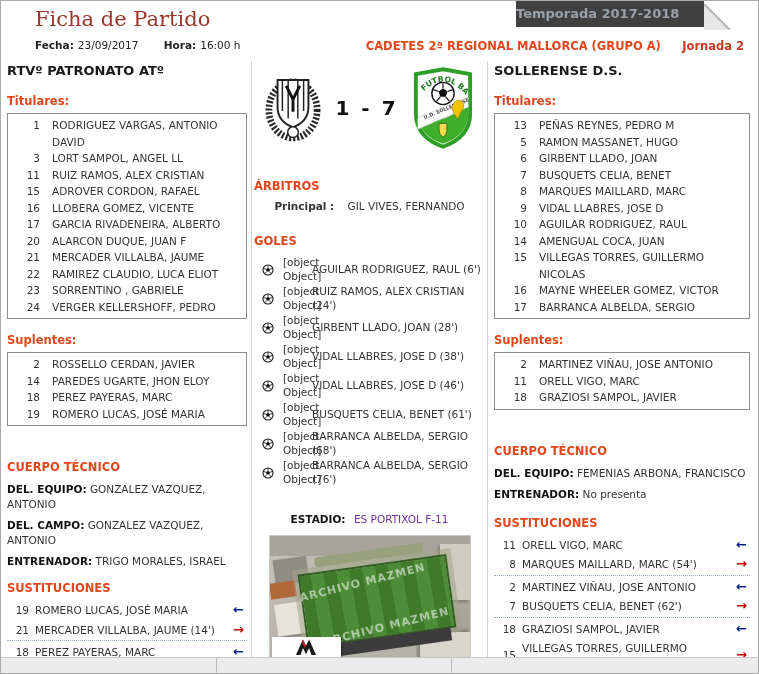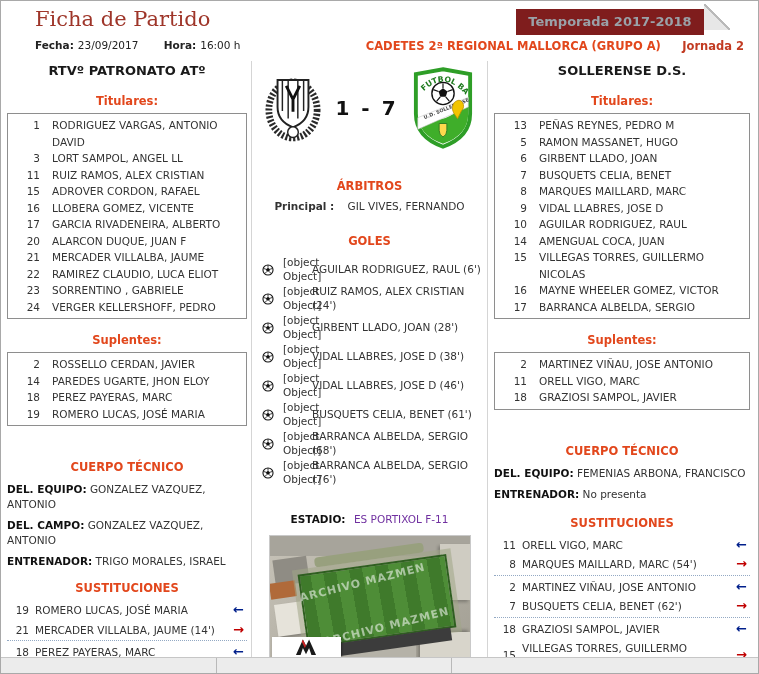--- a/index.html
+++ b/index.html
@@ -1,34 +1,34 @@
 <!DOCTYPE html>
 <html><head>
 <meta charset="utf-8">
 <style>
   html,body{margin:0;padding:0;background:#fff;}
   .page{position:relative;width:759px;height:674px;background:#fff;border:1px solid #a9a9a9;box-sizing:border-box;font-family:"DejaVu Sans","Liberation Sans",sans-serif;font-size:10.5px;color:#333;overflow:hidden;}
   
   .title-row{position:relative;height:34px;}
   .page-title{position:absolute;left:34px;top:6px;font-family:"DejaVu Serif","Liberation Serif",serif;font-size:21px;color:#9e3529;}
-  .season-tab{position:absolute;right:54px;top:8px;width:188px;height:26px;background:#7f1d1d;color:#9aa1a8;font-weight:bold;font-size:13px;text-align:center;line-height:26px;}
+  .season-tab{position:absolute;right:54px;top:0;width:188px;height:26px;background:#404040;color:#9aa1a8;font-weight:bold;font-size:13px;text-align:left;line-height:26px;}
   .season-fold{position:absolute;right:28px;top:3px;width:26px;height:26px;background:linear-gradient(225deg,#ffffff 0 47%,#b9b9b9 47% 53%,#e7e7e7 53%);}
   .meta-row{display:flex;justify-content:space-between;align-items:flex-start;padding:4px 14px 2px 34px;}
   .meta-left{color:#222;}
   .meta-left b{margin-right:4px;}
   .meta-left .hora-group{margin-left:22px;}
   .competition{color:#e2471c;font-weight:bold;font-size:11.5px;}
   .jornada{color:#c23b22;font-weight:bold;font-size:11.5px;margin-left:18px;}
   
   .columns{display:flex;align-items:flex-start;margin-top:6px;}
   .col-left{width:250px;padding:0 4px 0 6px;box-sizing:border-box;}
   .col-center{width:237px;box-sizing:border-box;border-left:1px solid #d5d5d5;border-right:1px solid #d5d5d5;min-height:600px;padding:0 2px;}
   .col-right{flex:1;padding:0 8px 0 6px;box-sizing:border-box;}
-  .team-name{text-align:center;font-weight:bold;font-size:13px;color:#1a1a1a;margin-top:2px;}
-  .sec-label{text-align:center;font-weight:bold;font-size:11.5px;color:#e2471c;}
+  .team-name{font-weight:bold;font-size:13px;color:#1a1a1a;margin-top:2px;}
+  .sec-label{font-weight:bold;font-size:11.5px;color:#e2471c;}
   .mt-titulares{margin-top:16px;margin-bottom:5px;}
   .mt-suplentes{margin-top:14px;margin-bottom:5px;}
   .mt-cuerpo{margin-top:34px;}
   .mt-sust{margin-top:12px;margin-bottom:6px;}
   .mt-sust2{margin-top:14px;margin-bottom:6px;}
   .mt-tarjetas{margin-top:16px;}
   .player-box{border:1px solid #8e8e8e;padding:3px 2px;}
   .p-row{display:flex;line-height:16.5px;}
   .p-num{width:30px;text-align:right;flex:none;}
   .p-name{margin-left:12px;flex:1;}

